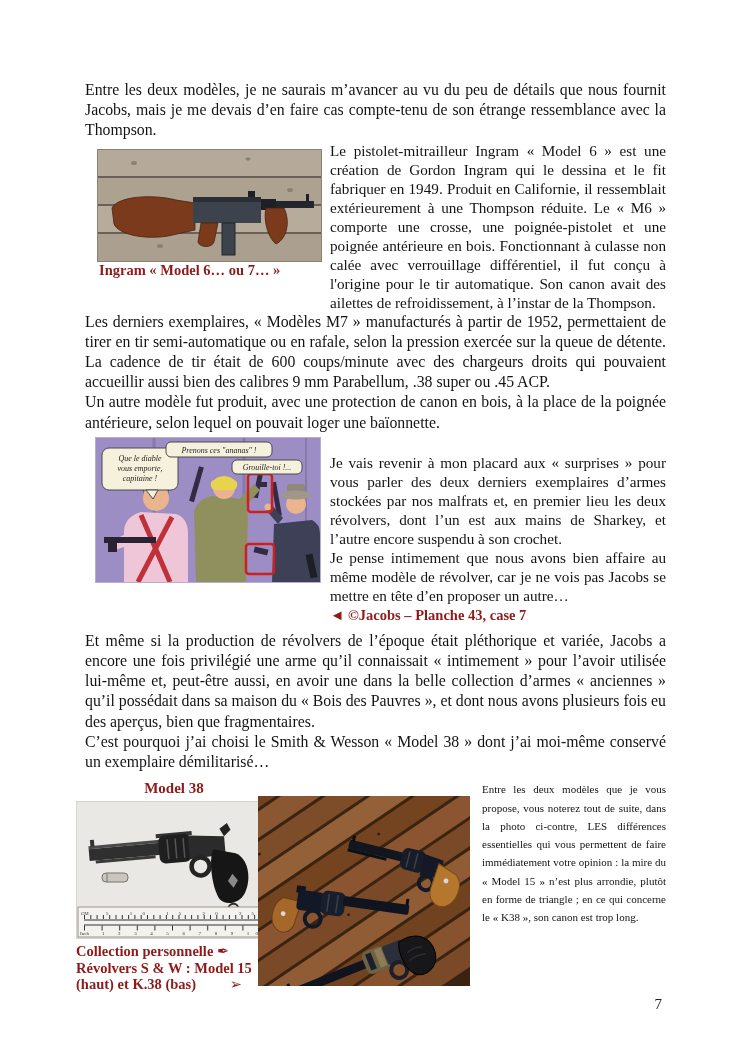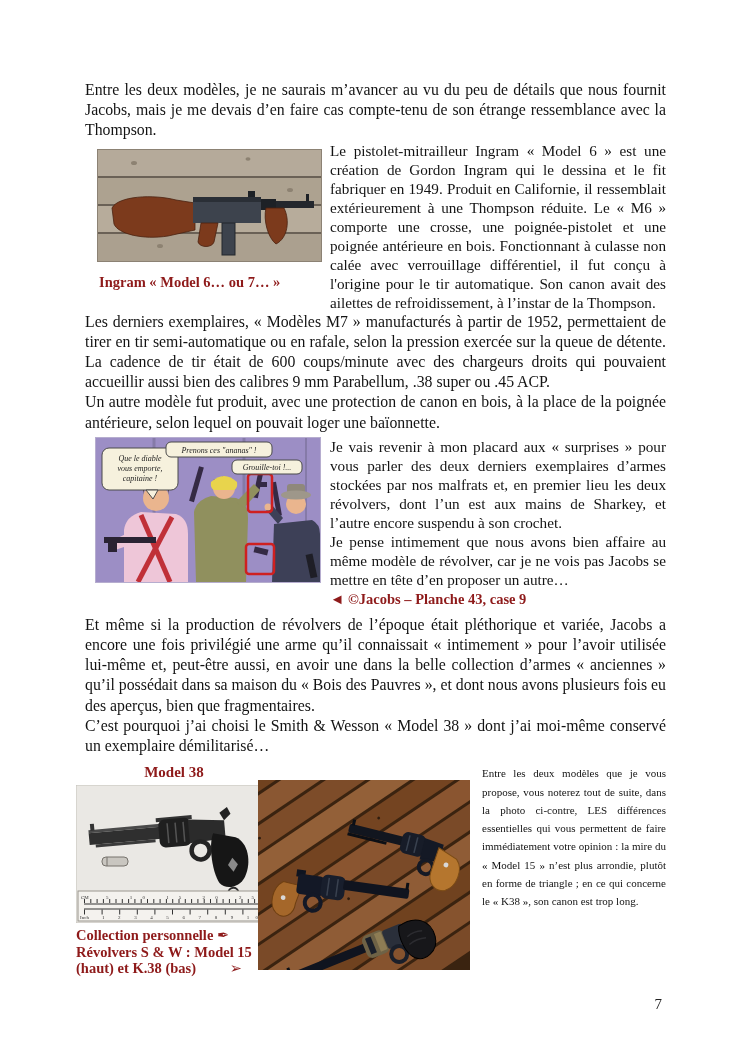--- a/index.html
+++ b/index.html
@@ -10,27 +10,27 @@
   }
   .page{padding:80px 84px 0 85px;}
   p{margin:0;text-align:justify;font-size:15.8px;line-height:20.2px;}
   .col-par{font-size:15.2px;line-height:19px;}
   .row{display:flex;align-items:flex-start;}
   .cap{font-weight:bold;color:#8e1a1a;font-size:14.5px;line-height:17px;
        font-family:"Liberation Serif","DejaVu Sans",serif;}
   
   .ingram-fig{margin:8px 0 0 12px;width:223px;flex:none;}
   .ingram-fig svg{display:block;border:1px solid #8c8274;}
-  .ingram-cap{margin-top:12px;padding-left:2px;}
+  .ingram-cap{margin-top:0;padding-left:2px;}
   .ingram-text{margin-left:10px;flex:1;}
   
   .comic-row{margin-top:4px;}
   .comic-fig{margin-left:10px;width:224px;flex:none;}
   .comic-fig svg{display:block;border:1px solid #b6adcf;}
-  .comic-text{margin-left:11px;flex:1;}
+  .comic-text{margin-left:11px;flex:1;margin-top:16px;}
   .jacobs-cap{margin-top:2px;}
   
   .mid-pars{margin-top:7px;}
   
   .bottom-row{margin-top:8px;}
   .bw-col{width:178px;flex:none;margin-left:-9px;}
   .model38-cap{text-align:center;font-size:15px;padding-left:18px;margin-bottom:4px;}
   .bw-col svg{display:block;}
   .collection-cap{margin-top:4px;font-size:14.5px;line-height:16.5px;}
   .collection-arrow{float:right;margin-right:12px;}
@@ -148,21 +148,21 @@
           <rect x="136" y="22" width="70" height="14" rx="5" fill="#f6f1dd" stroke="#4a4a4a" stroke-width="1"></rect>
           <text x="171" y="32" text-anchor="middle" font-size="8" font-style="italic" fill="#222">Grouille-toi !...</text>
         </g>
       </svg>
     </figure>
     <div class="comic-text">
       <p class="col-par">Je vais revenir à mon placard aux « surprises » pour vous parler des deux derniers exemplaires d’armes stockées par nos malfrats et, en premier lieu les deux révolvers, dont l’un est aux mains de Sharkey, et l’autre encore suspendu à son crochet.</p>
       <p class="col-par">Je pense intimement que nous avons bien affaire au même modèle de révolver, car je ne vois pas Jacobs se mettre en tête d’en proposer un autre…</p>
       <div class="cap jacobs-cap">
         <span>◄</span>
-        <span>©Jacobs – Planche 43, case 9</span>
+        <span>©Jacobs – Planche 43, case 7</span>
       </div>
     </div>
   </div>
 
   <div class="mid-pars">
     <p>Et même si la production de révolvers de l’époque était pléthorique et variée, Jacobs a encore une fois privilégié une arme qu’il connaissait « intimement » pour l’avoir utilisée lui-même et, peut-être aussi, en avoir une dans la belle collection d’armes « anciennes » qu’il possédait dans sa maison du « Bois des Pauvres », et dont nous avons plusieurs fois eu des aperçus, bien que fragmentaires.</p>
     <p>C’est pourquoi j’ai choisi le Smith &amp; Wesson « Model 38 » dont j’ai moi-même conservé un exemplaire démilitarisé…</p>
   </div>
 
   <div class="row bottom-row">

